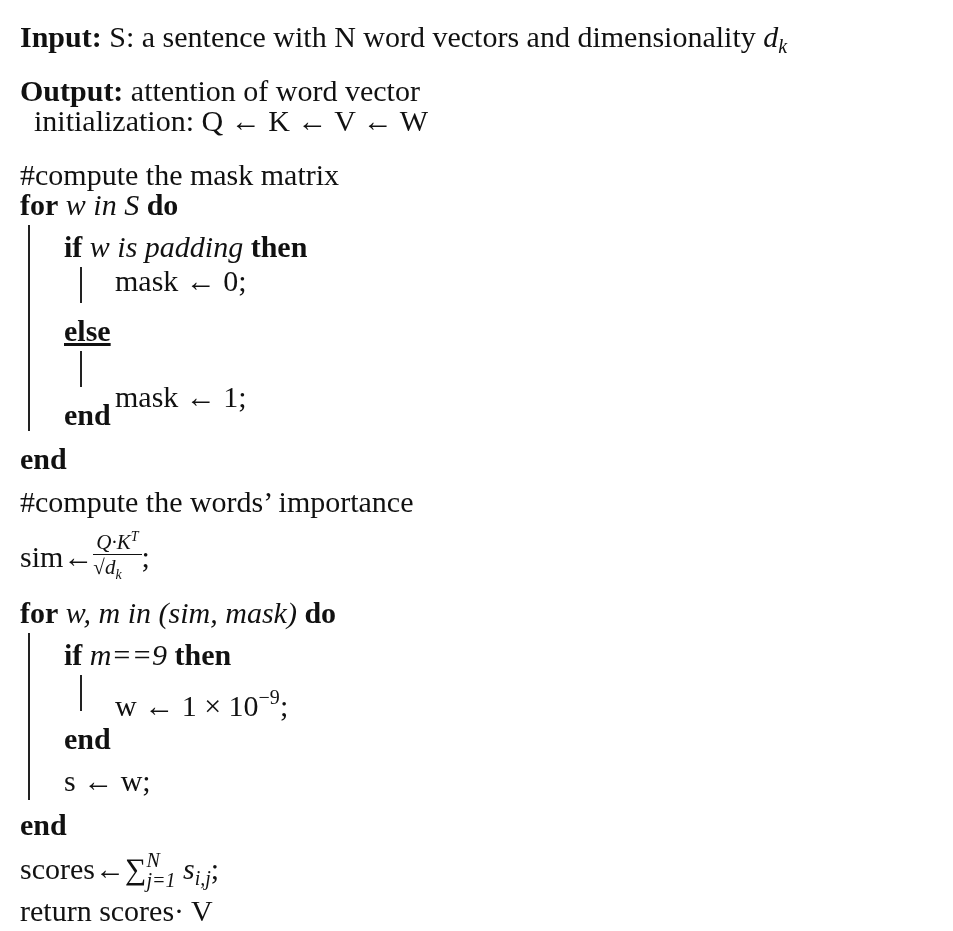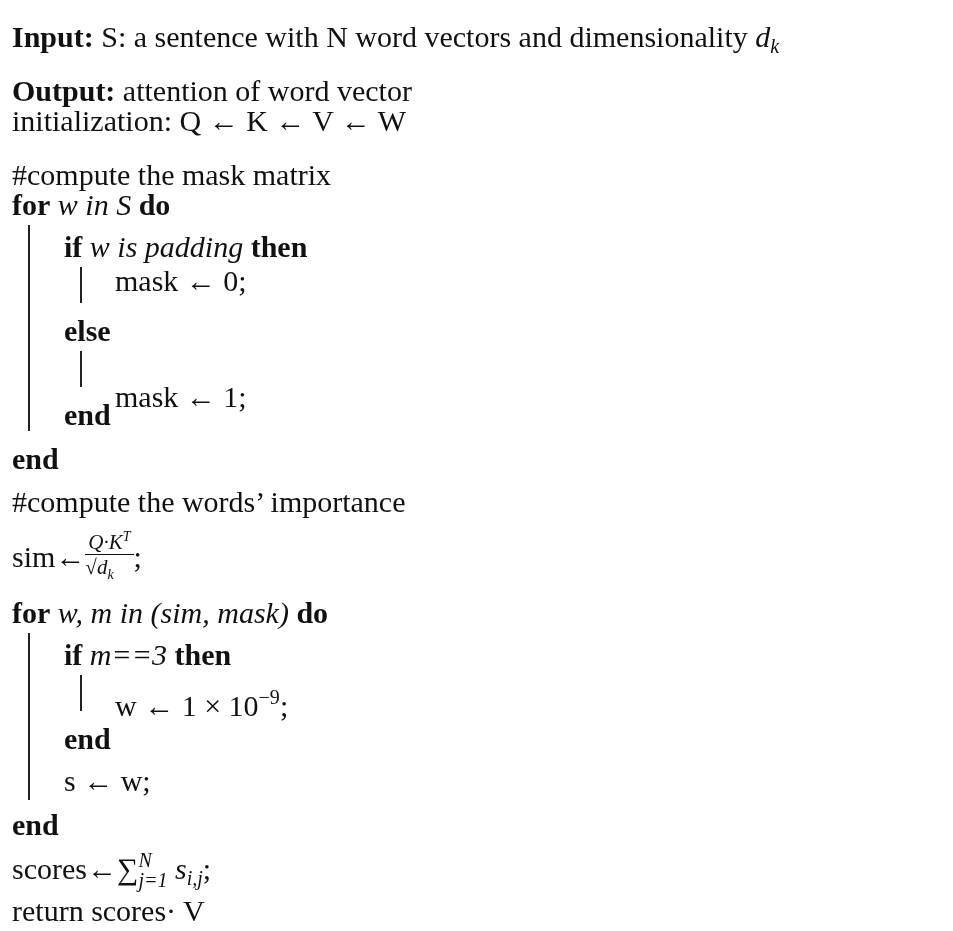--- a/index.html
+++ b/index.html
@@ -1,18 +1,18 @@
 <!DOCTYPE html>
 <html><head>
 <meta charset="utf-8">
 <style>
   html, body { margin:0; padding:0; background:#ffffff; }
   body { width:953px; height:931px; position:relative; overflow:hidden;
          font-family:"Liberation Serif","DejaVu Serif",serif; color:#111; font-size:30px; }
-  .line { position:absolute; left:12px; white-space:nowrap; line-height:34px; height:34px; }
+  .line { position:absolute; left:20px; white-space:nowrap; line-height:34px; height:34px; }
   .b { font-weight:bold; }
   .i { font-style:italic; }
   .l1 { left:64px; }
   .l2 { left:115px; }
   .vbar { position:absolute; width:2px; background:#222; }
   .sub { font-size:20px; vertical-align:-6px; font-style:italic; }
   .sup { font-size:20px; vertical-align:12px; }
   .frac { display:inline-block; vertical-align:middle; text-align:left; font-size:21px; line-height:22px; position:relative; top:-4px; }
   .frac .num { display:block; border-bottom:1.5px solid #111; padding:0 3px 1px 3px; font-style:italic; }
   .frac .den { display:block; padding-top:1px; }
@@ -26,39 +26,39 @@
 <div class="line" style="top:20px;">
   <span class="b">Input:</span>
   <span>S: a sentence with N word vectors and dimensionality </span><span class="i">d</span><span class="sub">k</span>
 </div>
 
 <div class="line" style="top:62px;margin-top:12px;">
   <span class="b">Output:</span>
   <span>attention of word vector</span>
 </div>
 
-<div class="line" style="top:104px;">initialization: Q ← K ← V ← W</div>
+<div class="line" style="top:104px;margin-left:14px;">initialization: Q ← K ← V ← W</div>
 <div class="line" style="top:146px;margin-top:12px;">#compute the mask matrix</div>
 
 <div class="line" style="top:188px;text-align:center;">
   <span class="b">for</span>
   <span class="i">w in S</span>
   <span class="b">do</span>
 </div>
 <div class="vbar" style="left:28px; top:225px; height:206px;"></div>
 
 <div class="line l1" style="top:230px;">
   <span class="b">if</span>
   <span class="i">w is padding</span>
   <span class="b">then</span>
 </div>
 <div class="vbar" style="left:80px; top:267px; height:36px;"></div>
 <div class="line l2" style="top:264px;">mask ← 0;</div>
 
-<div class="line l1 b" style="top:314px;">else</div>
+<div class="line l1 b" style="top:314px;text-decoration:underline;">else</div>
 <div class="vbar" style="left:80px; top:351px; height:36px;"></div>
 <div class="line l2" style="top:356px;margin-top:24px;">mask ← 1;</div>
 
 <div class="line l1 b" style="top:398px;">end</div>
 <div class="line b" style="top:442px;">end</div>
 
 <div class="line" style="top:485px;">#compute the words’ importance</div>
 
 <div class="line" style="top:530px; height:60px; line-height:34px;">
   <span>sim←</span><span class="frac"><span class="num"><span>Q·K</span><sup style="font-size:14px;">T</sup></span><span class="den"><span>√</span><span class="i" style="border-top:1.5px solid #111;">d</span><sub style="font-size:14px;font-style:italic;">k</sub></span></span><span>;</span>
@@ -66,21 +66,21 @@
 
 <div class="line" style="top:596px;">
   <span class="b">for</span>
   <span class="i">w, m in (sim, mask)</span>
   <span class="b">do</span>
 </div>
 <div class="vbar" style="left:28px; top:633px; height:167px;"></div>
 
 <div class="line l1" style="top:638px;">
   <span class="b">if</span>
-  <span class="i">m==3</span>
+  <span class="i">m==9</span>
   <span class="b">then</span>
 </div>
 <div class="vbar" style="left:80px; top:675px; height:36px;"></div>
 <div class="line l2" style="top:680px;">
   <span>w ← 1 × 10</span><span class="sup">−9</span><span>;</span>
 </div>
 <div class="line l1 b" style="top:722px;">end</div>
 <div class="line l1" style="top:764px;">s ← w;</div>
 <div class="line b" style="top:808px;">end</div>
 

